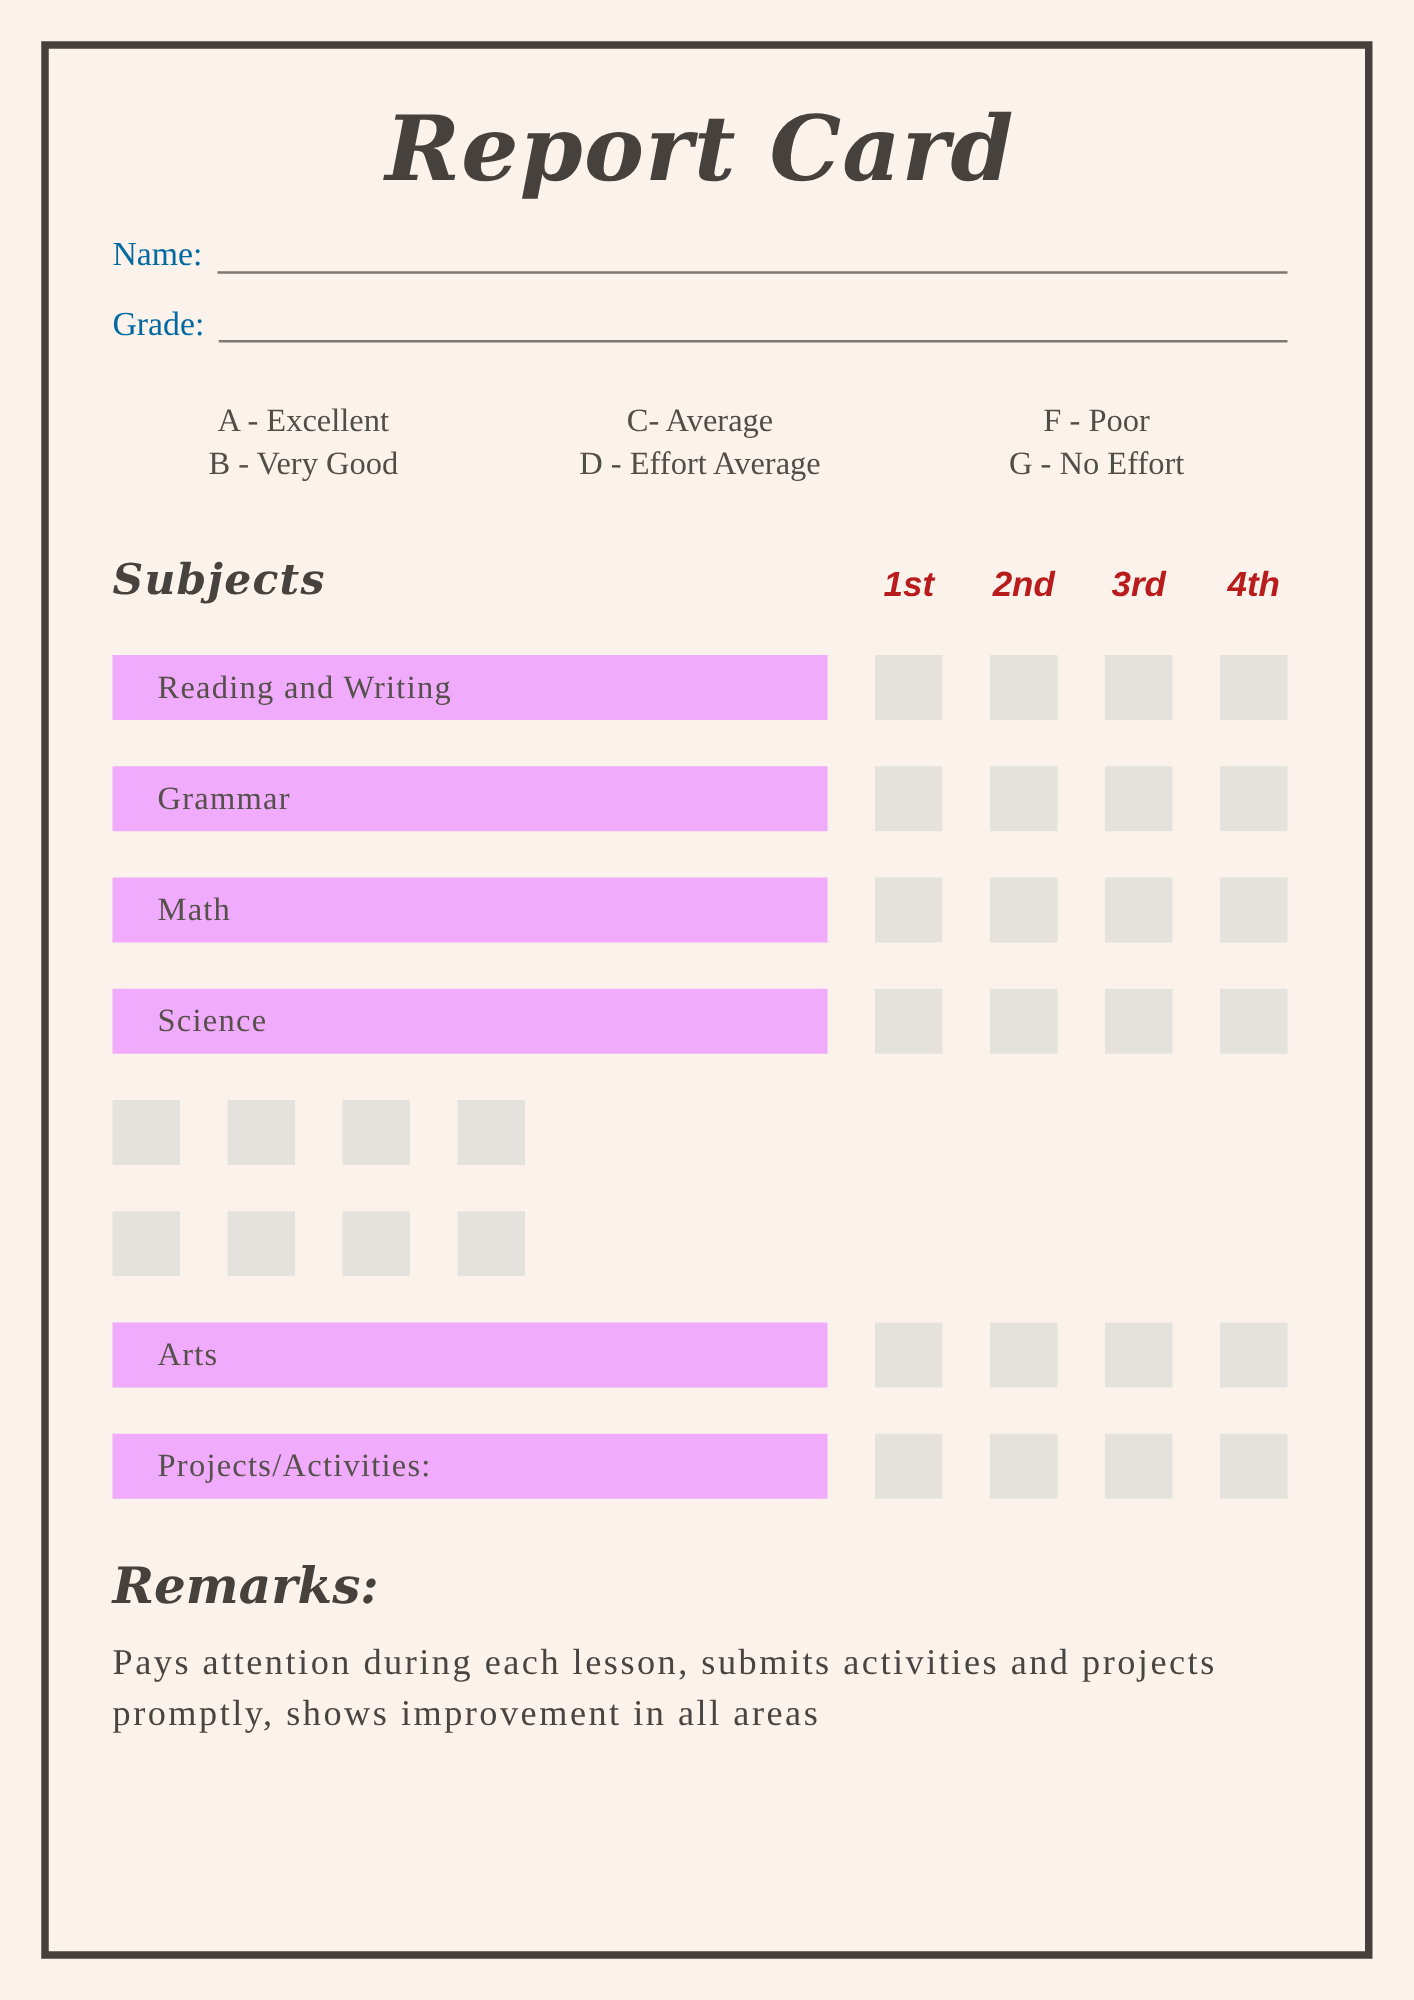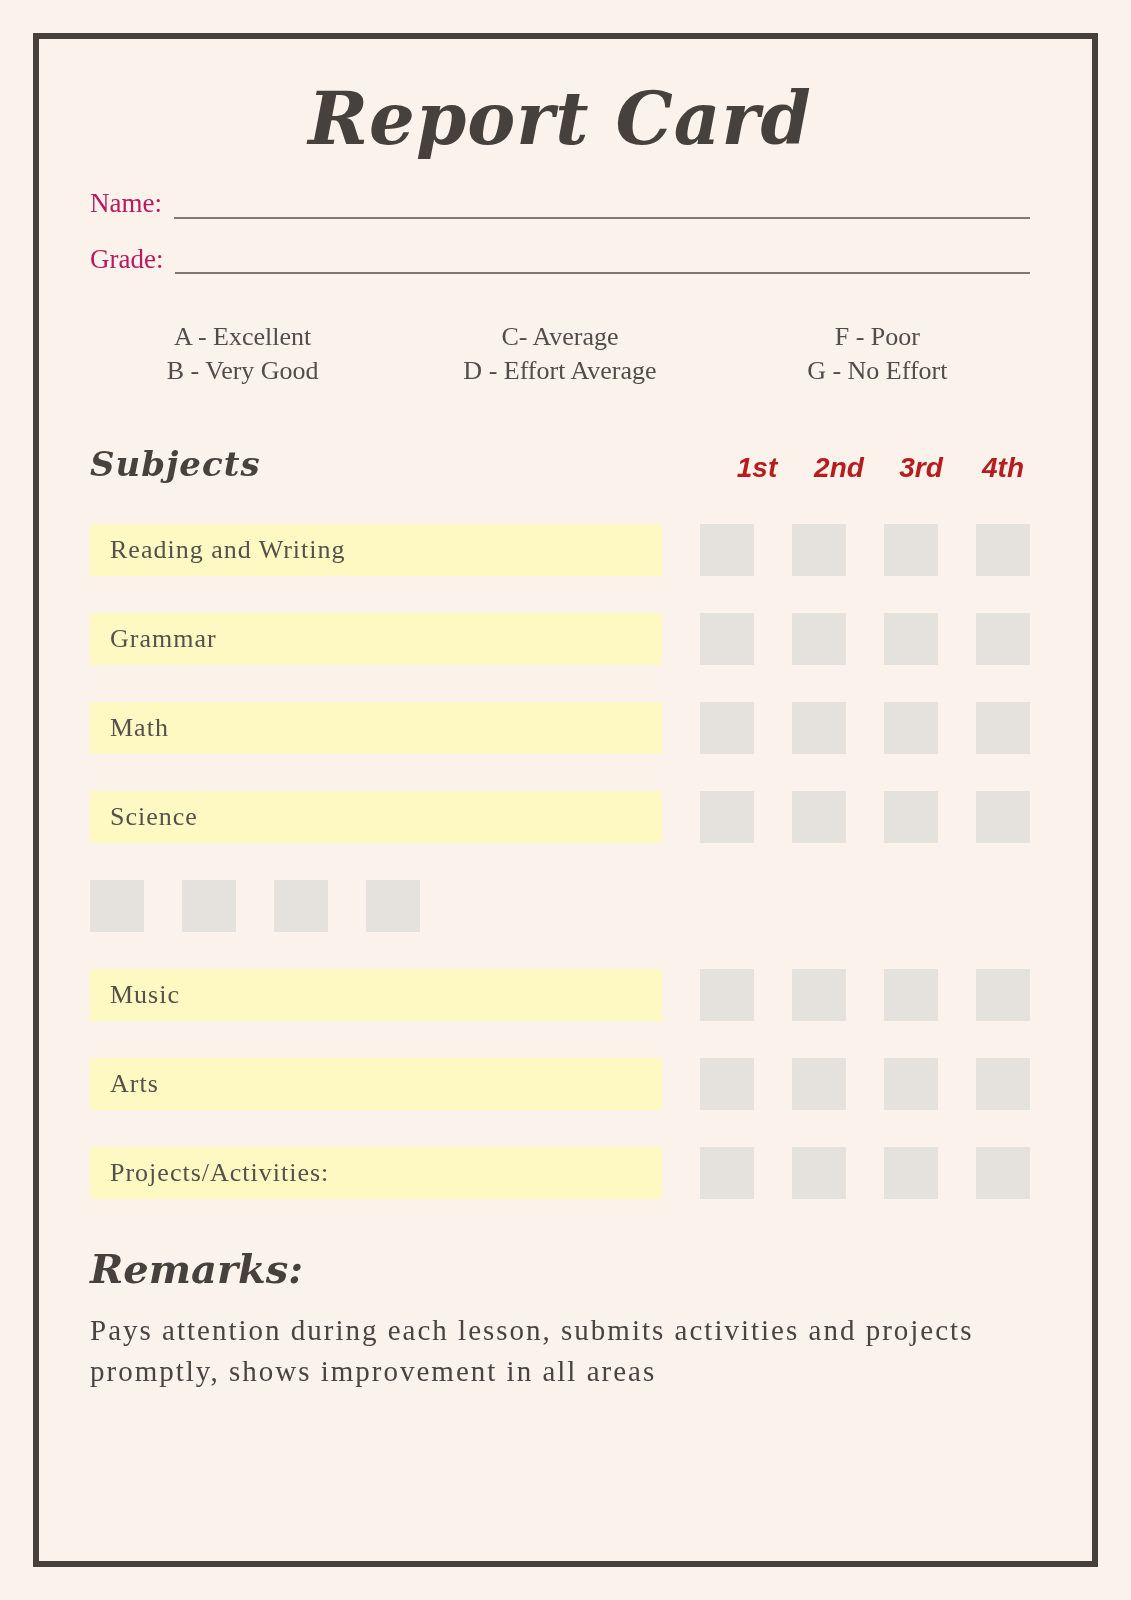--- a/index.html
+++ b/index.html
@@ -34,21 +34,21 @@
     font-weight: bold;
     font-size: 72px;
     line-height: 1.0;
     color: #46413d;
     letter-spacing: 1px;
   }
   .field-row {
     display: flex;
     margin-top: 26px;
     font-size: 27px;
-    color: #be185d;
+    color: #0369a1;
   }
   .field-row.first { margin-top: 34px; }
   .field-label {
     flex: 0 0 auto;
     white-space: nowrap;
     line-height: 1.1;
   }
   .field-line {
     flex: 1 1 auto;
     margin-left: 12px;
@@ -63,21 +63,21 @@
   }
   .legend-col {
     flex: 1 1 0;
     text-align: center;
     font-size: 26px;
     line-height: 34px;
     color: #534d48;
   }
   .subjects-header {
     display: flex;
-    gap: 28px;
+    gap: 38px;
     align-items: flex-end;
     margin-top: 56px;
   }
   .subjects-heading {
     flex: 1 1 auto;
     margin: 0;
     font-family: "DejaVu Serif", serif;
     font-style: italic;
     font-weight: bold;
     font-size: 34px;
@@ -97,24 +97,24 @@
   }
   .subject-rows { margin-top: 40px; }
   .subject-row {
     display: flex;
     gap: 38px;
     height: 52px;
     margin-bottom: 37px;
   }
   .subject-bar {
     flex: 1 1 auto;
-    background: #fef9c3;
+    background: #f0abfc;
     display: flex;
     align-items: center;
-    padding-left: 20px;
+    padding-left: 36px;
     box-sizing: border-box;
     font-size: 26px;
     letter-spacing: 1px;
     color: #56504b;
   }
   .grade-cell {
     flex: 0 0 54px;
     width: 54px;
     height: 52px;
     background: #e5e2dd;
@@ -212,21 +212,20 @@
       </div>
 
       <div class="subject-row">
         <div class="grade-cell"></div>
         <div class="grade-cell"></div>
         <div class="grade-cell"></div>
         <div class="grade-cell"></div>
       </div>
 
       <div class="subject-row">
-        <div class="subject-bar">Music</div>
         <div class="grade-cell"></div>
         <div class="grade-cell"></div>
         <div class="grade-cell"></div>
         <div class="grade-cell"></div>
       </div>
 
       <div class="subject-row">
         <div class="subject-bar">Arts</div>
         <div class="grade-cell"></div>
         <div class="grade-cell"></div>

